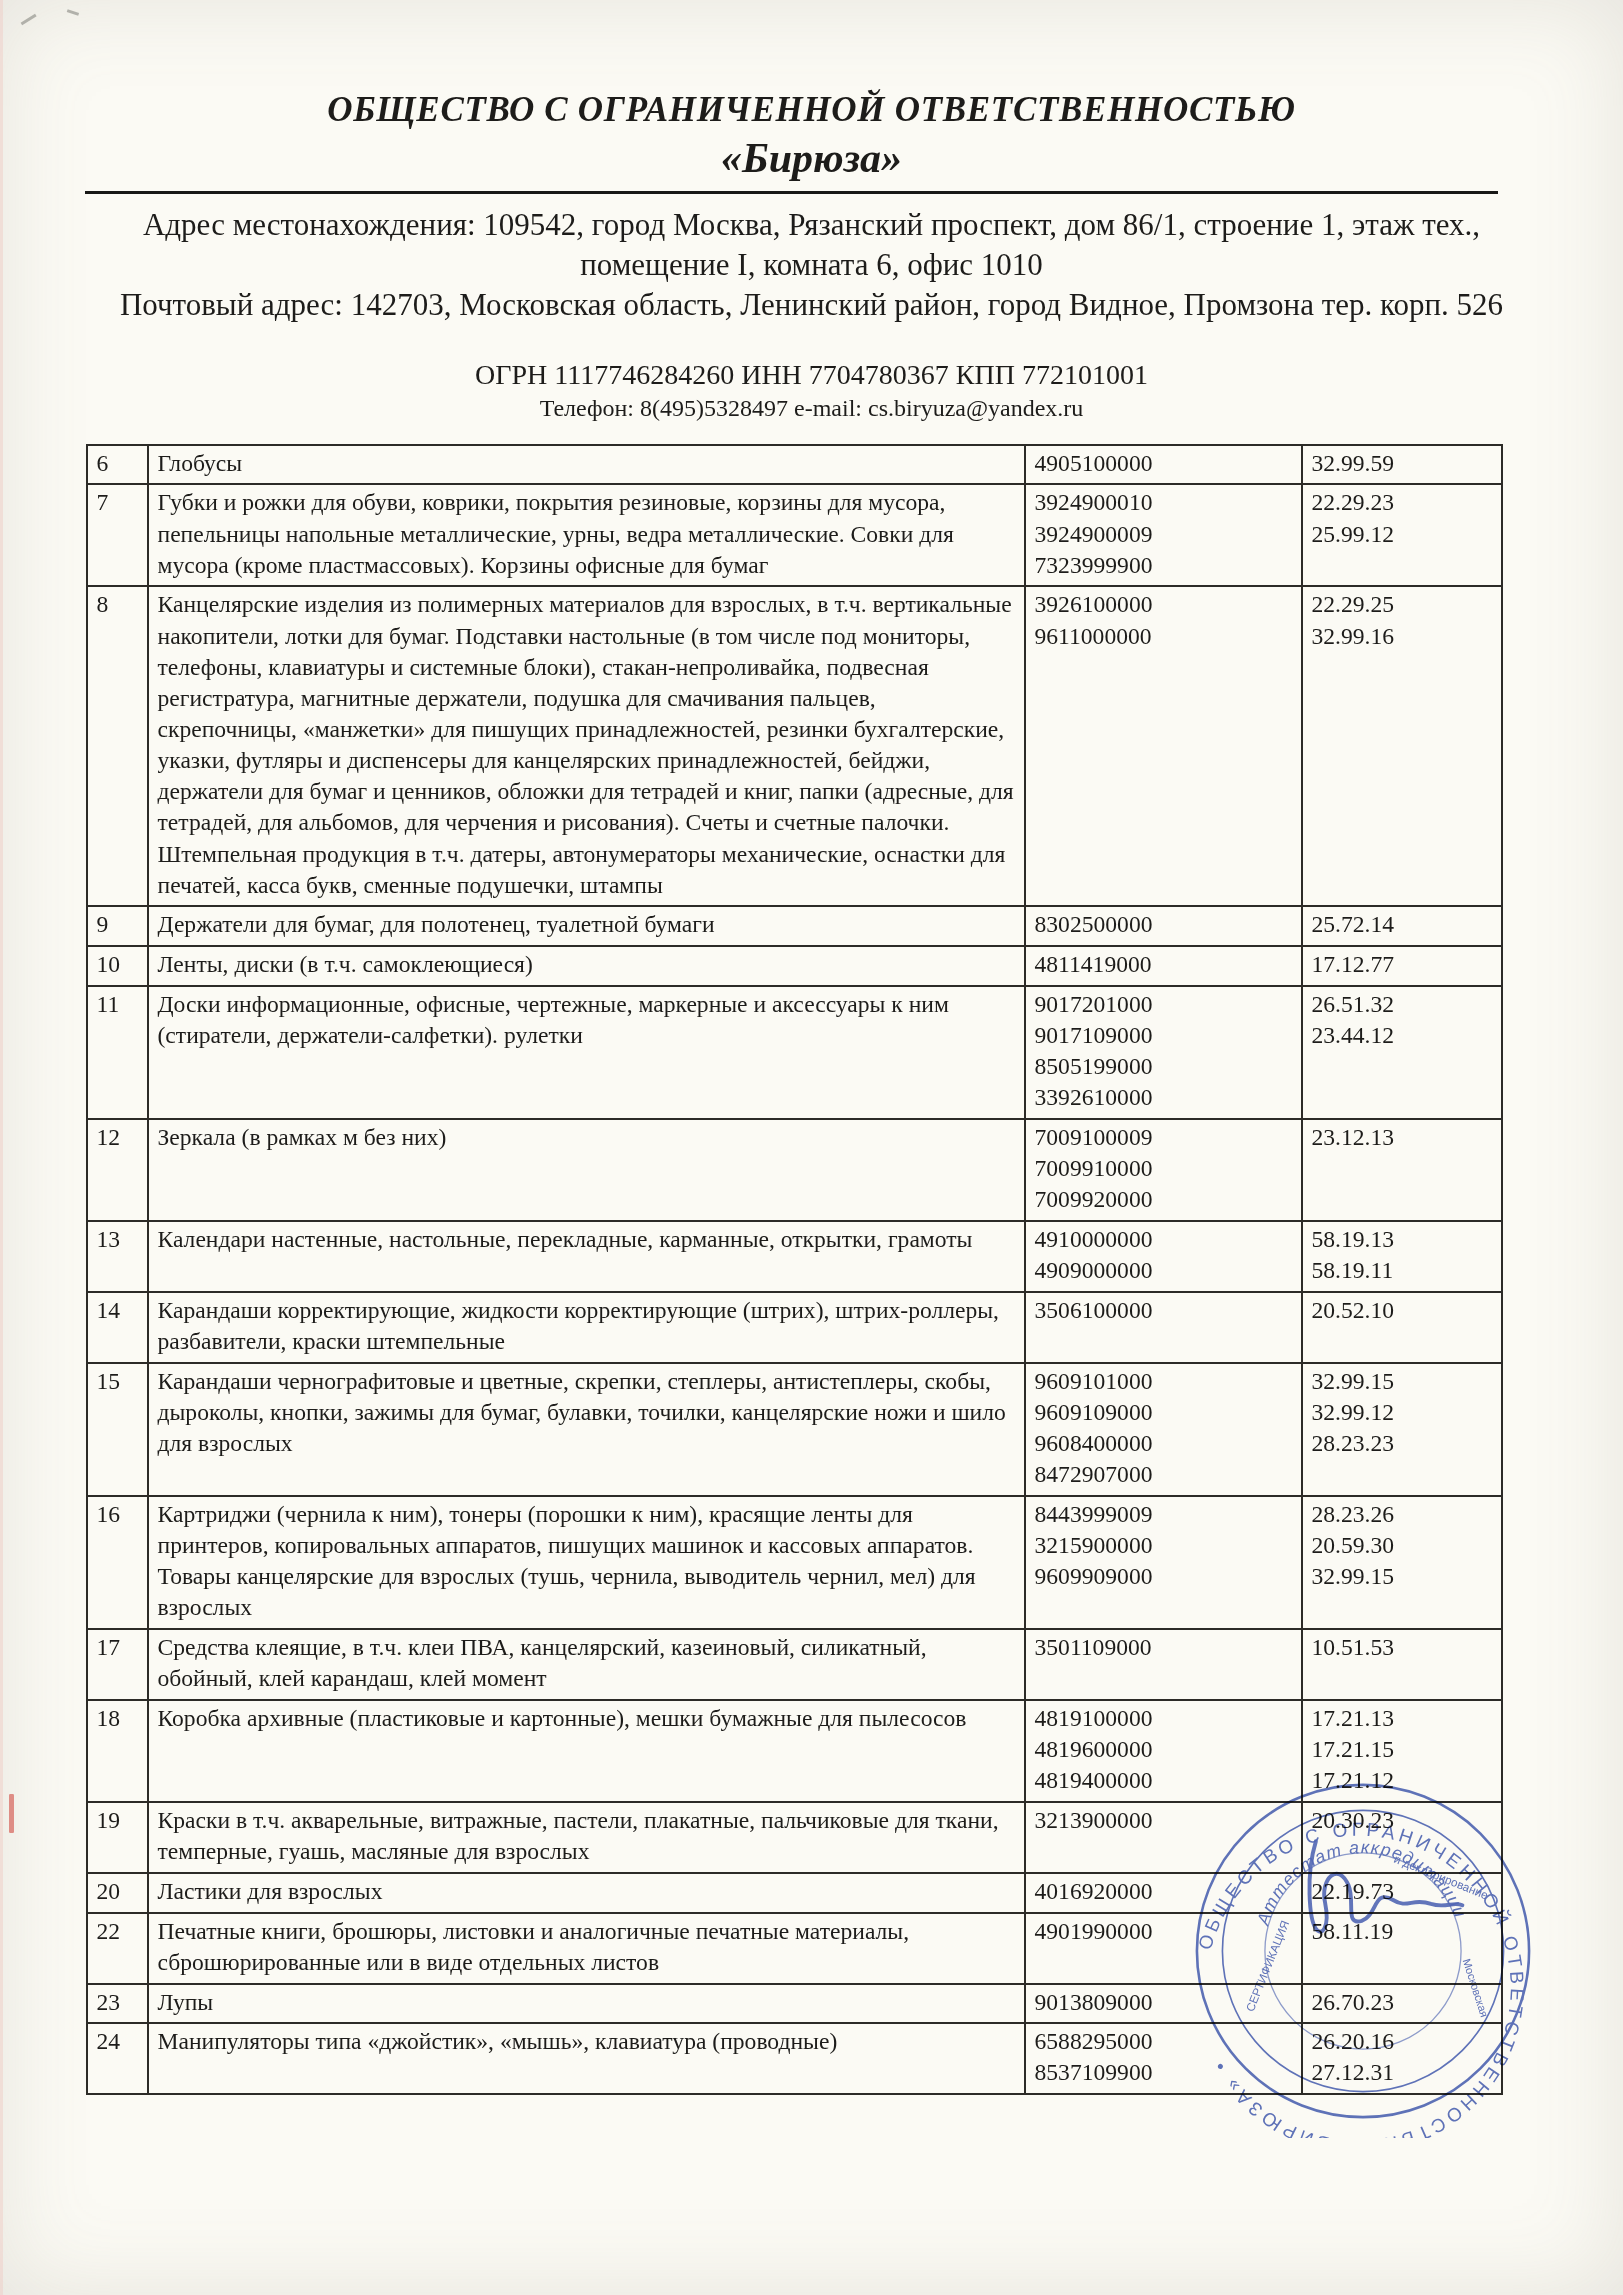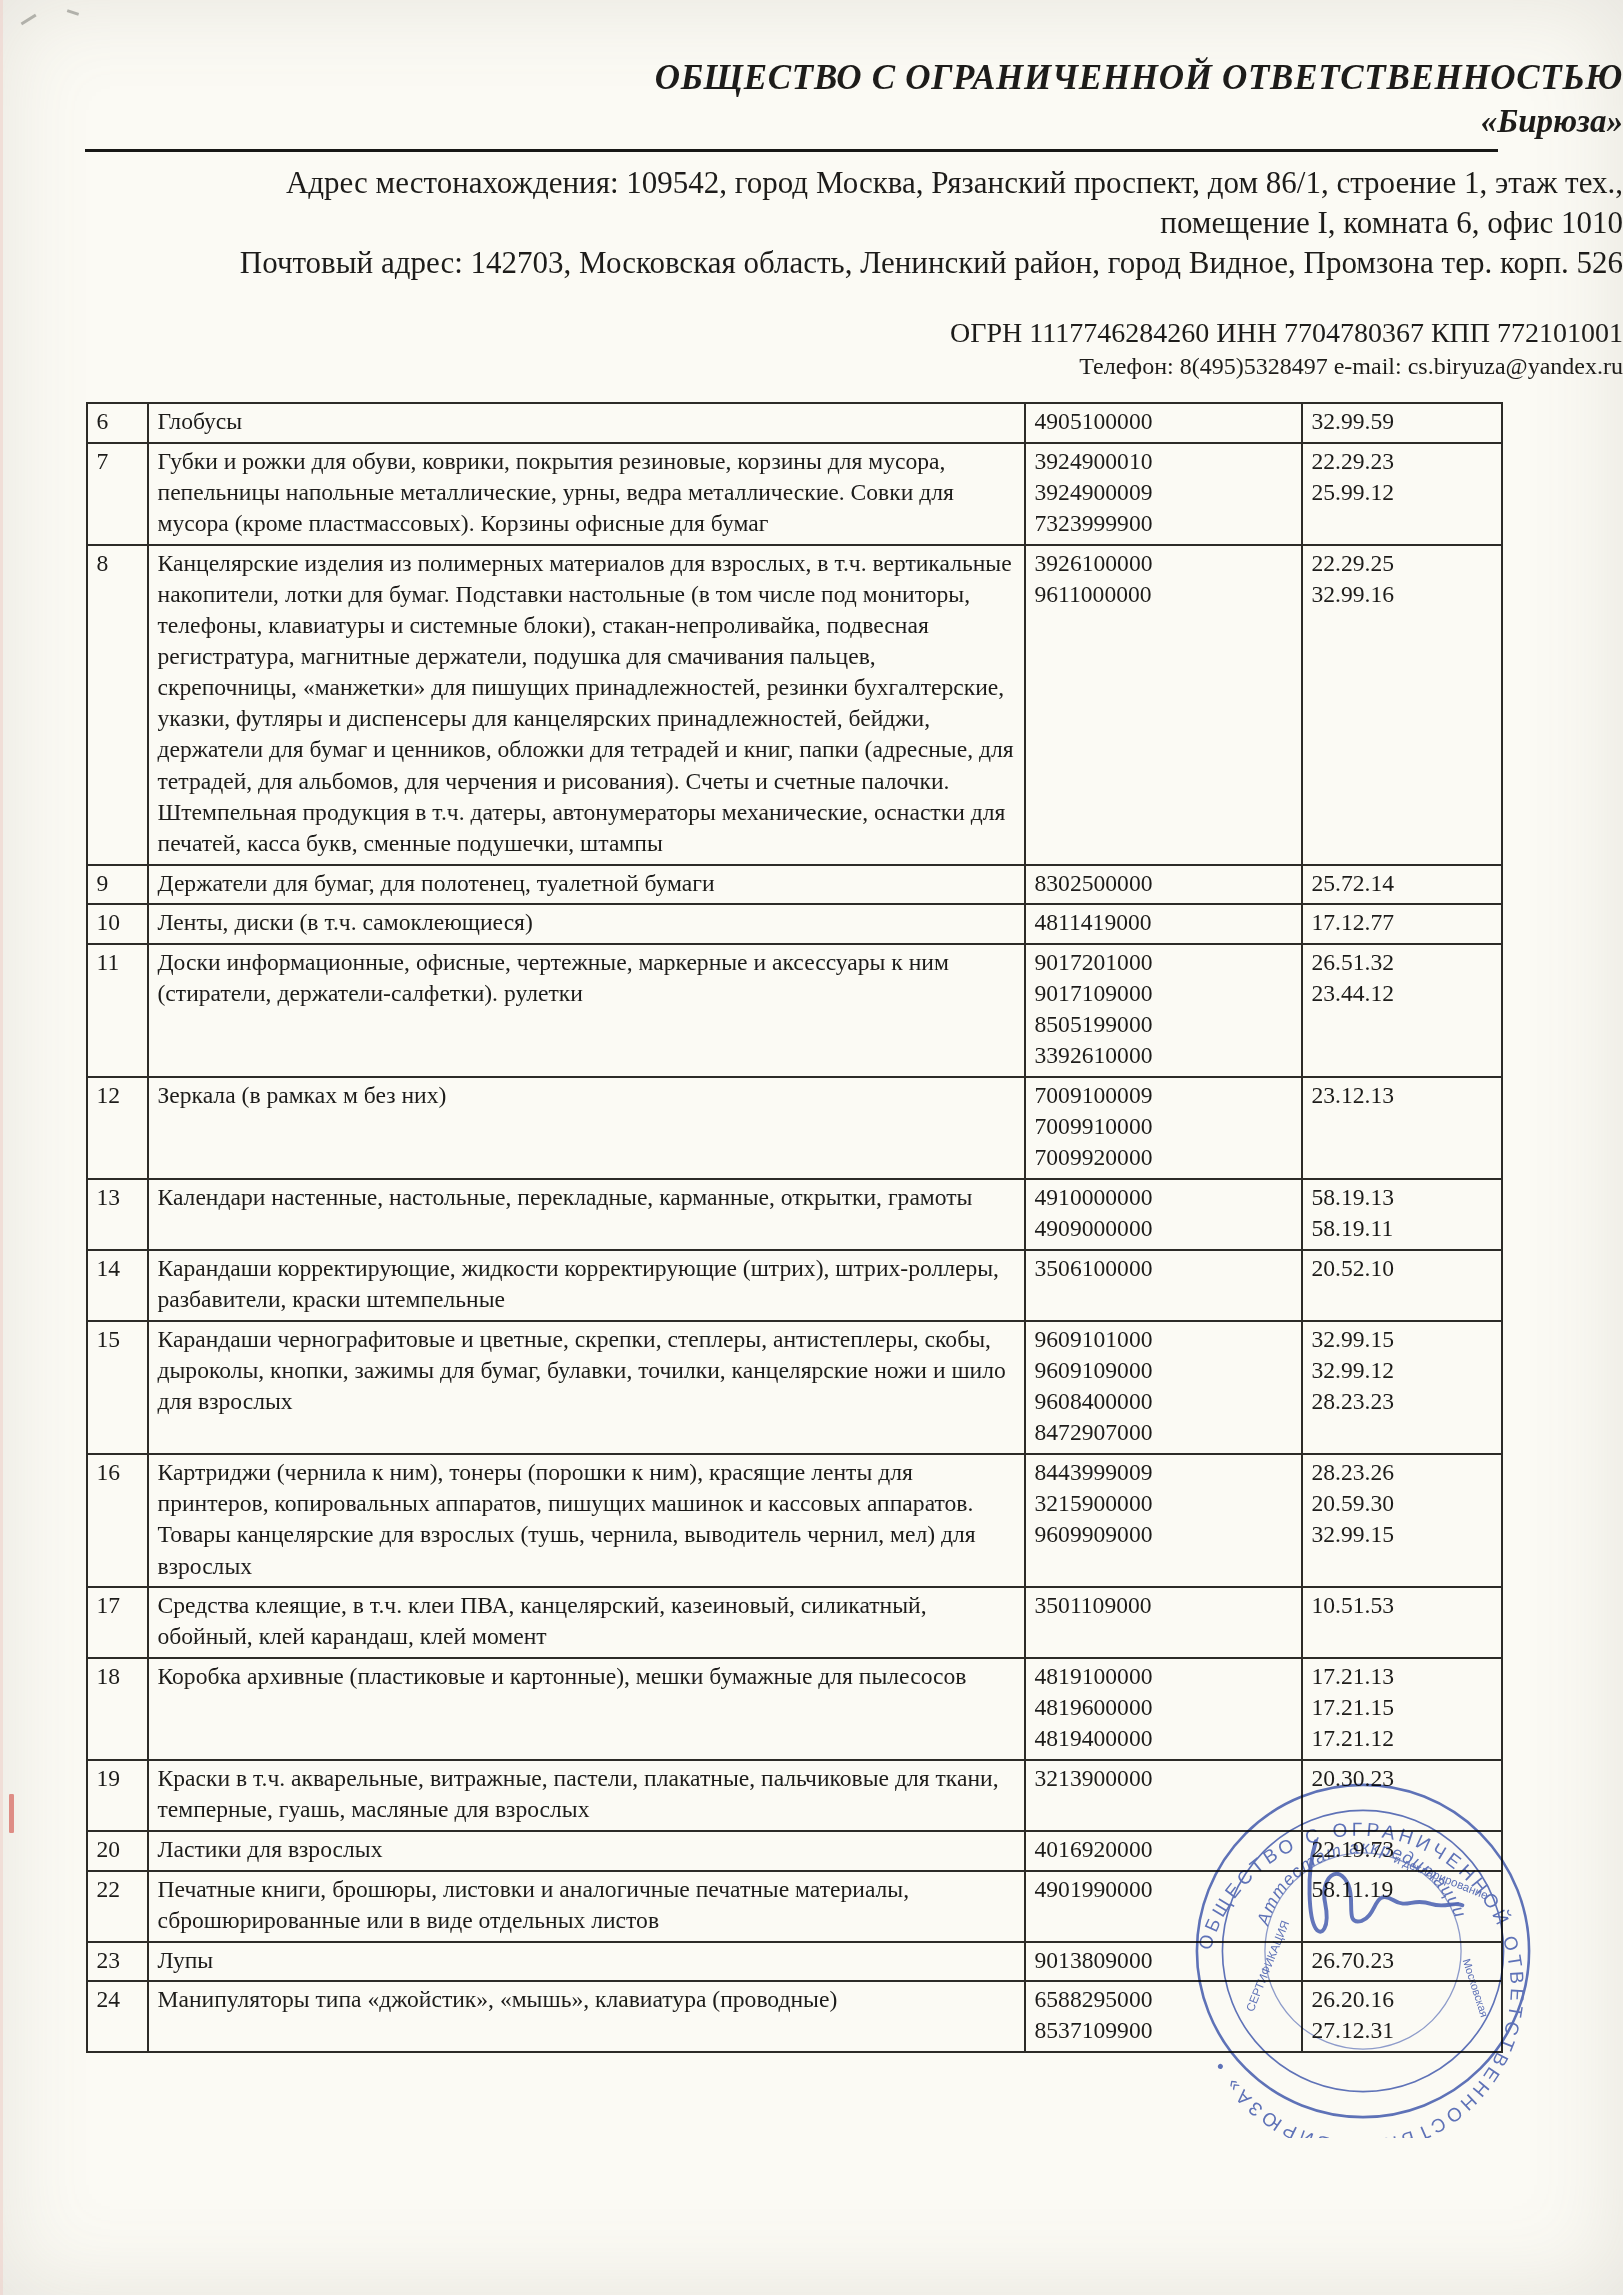--- a/index.html
+++ b/index.html
@@ -6,27 +6,27 @@
   .page {
     position:relative;
     width:1623px; height:2295px;
     margin:0 auto;
     background:#fbfaf4;
     box-shadow: inset 0 0 92px rgba(120,115,100,.16);
     font-family:"Liberation Serif", serif;
     color:#1d1c1a;
     overflow:hidden;
   }
-  .header { padding-top:58px; text-align:right; }
+  .header { padding-top:90px; text-align:center; }
   .title {
     font-size:35px; font-weight:bold; font-style:italic;
     letter-spacing:0.7px; line-height:1.15;
   }
   .subtitle {
-    font-size:33px; font-weight:bold; font-style:italic;
+    font-size:42px; font-weight:bold; font-style:italic;
     margin-top:5.2px; line-height:1.1;
   }
   .rule {
     height:3.3px; background:#181816;
     width:1413px; margin:9.2px 0 10.5px 85px;
   }
   .addr-line { font-size:31px; line-height:1.3; }
   .reg-line  { font-size:28px; line-height:1.3; margin-top:31px; }
   .contact-line { font-size:24px; line-height:1.3; }
 

